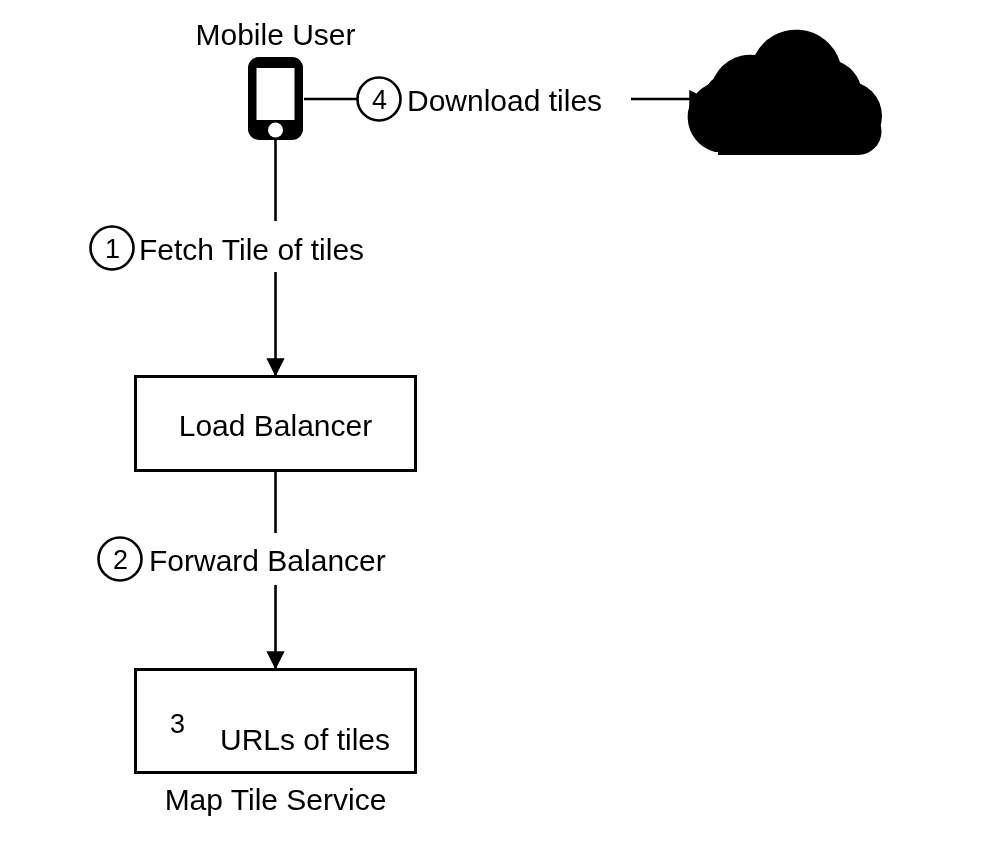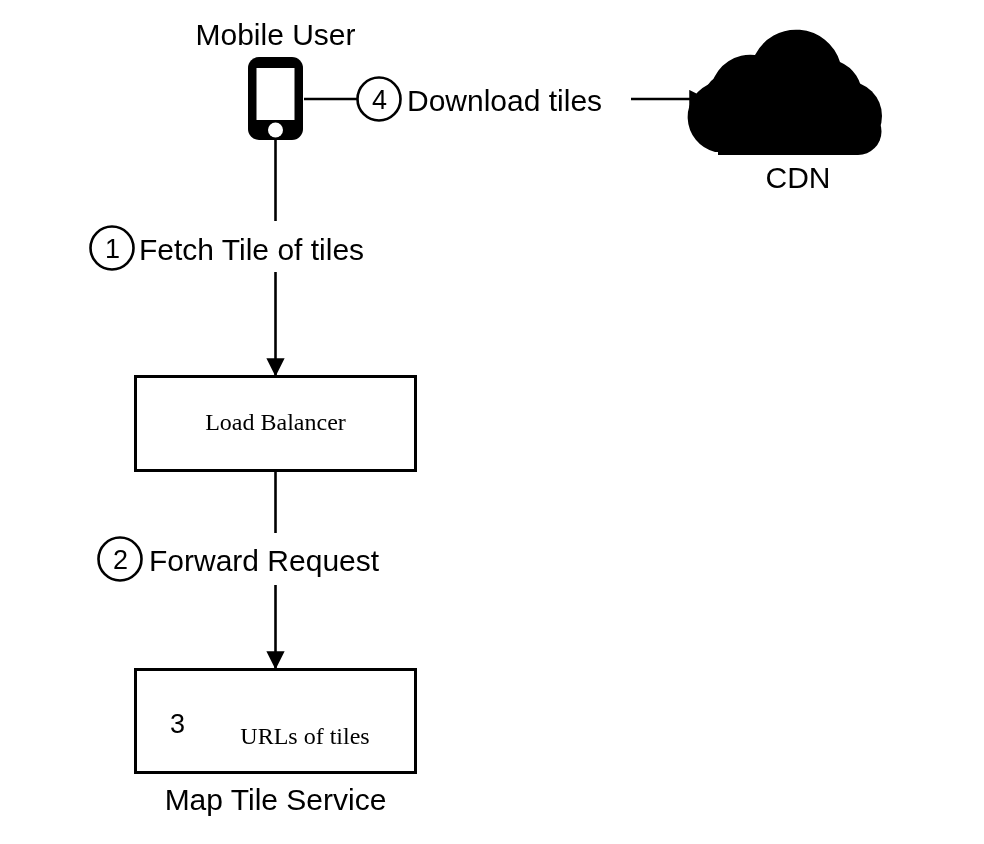--- a/index.html
+++ b/index.html
@@ -21,21 +21,21 @@
     border-radius: 8px;
   }
   .txt {
     position: absolute;
     white-space: pre;
     color: #000;
     font-family: "Liberation Sans", sans-serif;
     line-height: 1.12;
   }
   .label-lg { font-size: 30px; }
-  .label-box { font-size: 24px; font-family: Liberation Serif, serif; }
+  .label-box { font-size: 30px; }
   .step-num { font-size: 27px; }
 
   
   .node-box {
     position: absolute;
     background: #ffffff;
     border: 3px solid #000000;
     box-sizing: border-box;
   }
 
@@ -100,34 +100,33 @@
     <line x1="275.5" y1="585" x2="275.5" y2="668" stroke="#000" stroke-width="2.6" marker-end="url(#arrow)"></line>
 
     <circle cx="112" cy="248" r="21.5" fill="#fff" stroke="#000" stroke-width="2.6"></circle>
     <circle cx="120" cy="559" r="21.5" fill="#fff" stroke="#000" stroke-width="2.6"></circle>
     <circle cx="177" cy="723" r="21.5" fill="#fff" stroke="#000" stroke-width="2.6"></circle>
     <circle cx="379" cy="99" r="21.5" fill="#fff" stroke="#000" stroke-width="2.6"></circle>
   </svg>
 
   <div class="txt label-lg centered" style="left:140px; top:18px; width:271px;">Mobile User</div>
 
-  <div class="txt label-lg centered" style="left:723px; top:161px; width:150px;">CDN</div>
 
   <div class="txt step-num centered" style="left:358px; top:85px; width:43px;">4</div>
   <div class="txt label-lg" style="left:407px; top:84px;text-align:right;">Download tiles</div>
 
   <div class="txt step-num centered" style="left:91px; top:234px; width:43px;">1</div>
   <div class="txt label-lg" style="left:139px; top:233px;">Fetch Tile of tiles</div>
 
   <div class="node-box" style="left:134px; top:375px; width:283px; height:97px;">
   </div>
   <div class="txt label-box centered" style="left:134px; top:409px; width:283px;">Load Balancer</div>
 
   <div class="txt step-num centered" style="left:99px; top:545px; width:43px;">2</div>
-  <div class="txt label-lg" style="left:149px; top:544px;">Forward Request</div>
+  <div class="txt label-lg" style="left:149px; top:544px;">Forward Balancer</div>
 
   <div class="node-box" style="left:134px; top:668px; width:283px; height:106px;">
   </div>
   <div class="txt step-num centered" style="left:156px; top:709px; width:43px;">3</div>
   <div class="txt label-lg centered" style="left:134px; top:783px; width:283px;">Map Tile Service</div>
   <div class="txt label-box centered" style="left:207px; top:723px; width:196px;">URLs of tiles</div>
 
 </div>
 
 </body></html>

